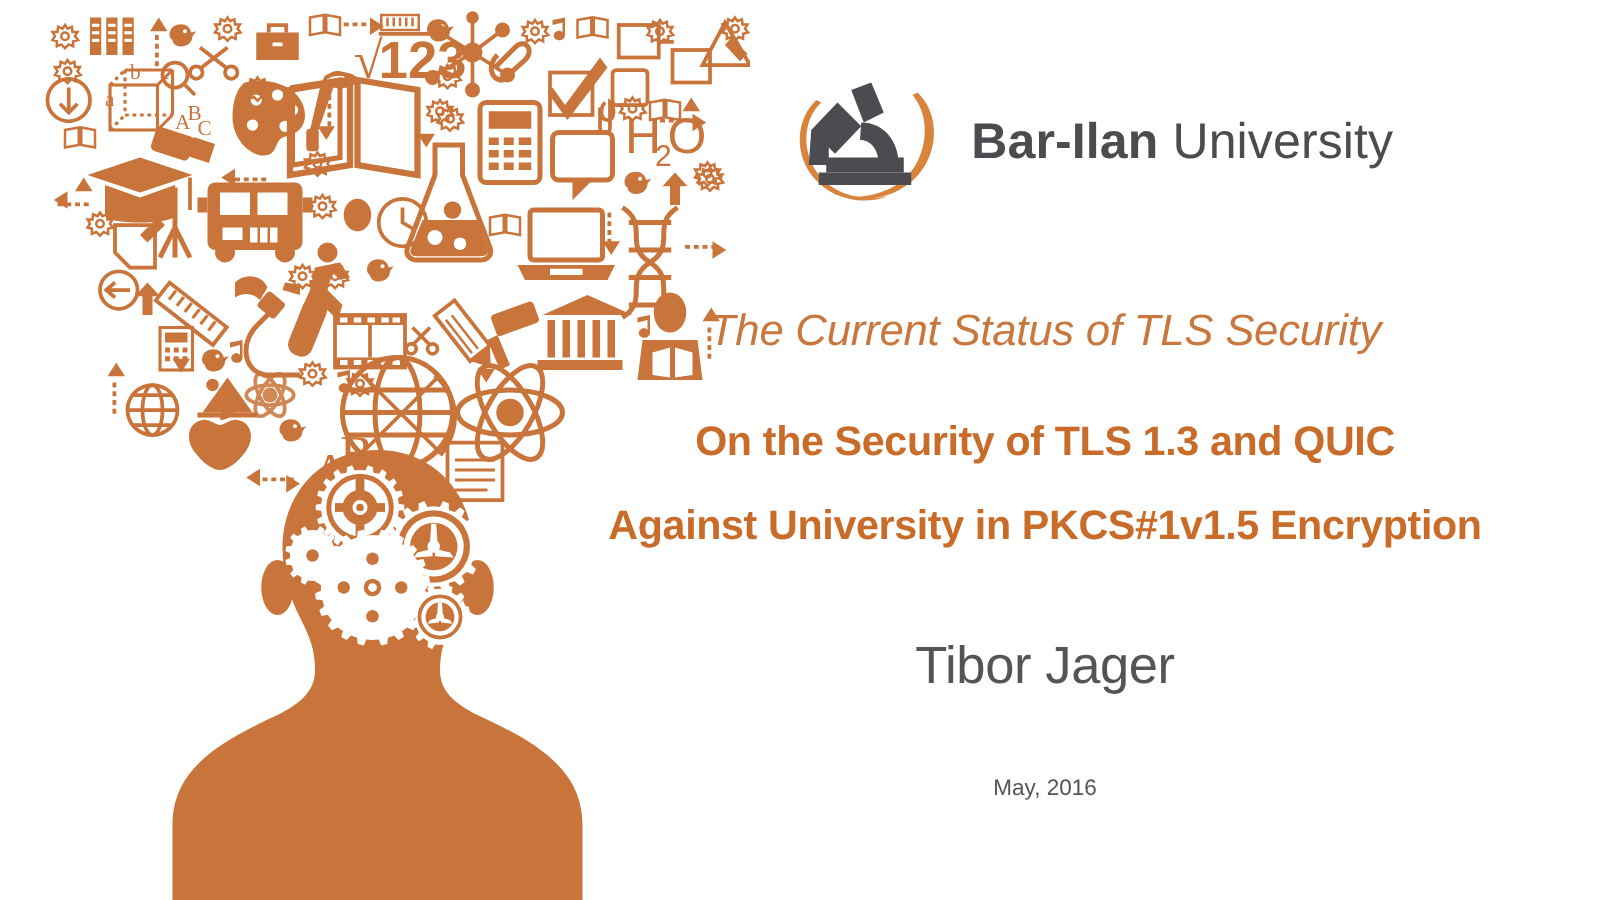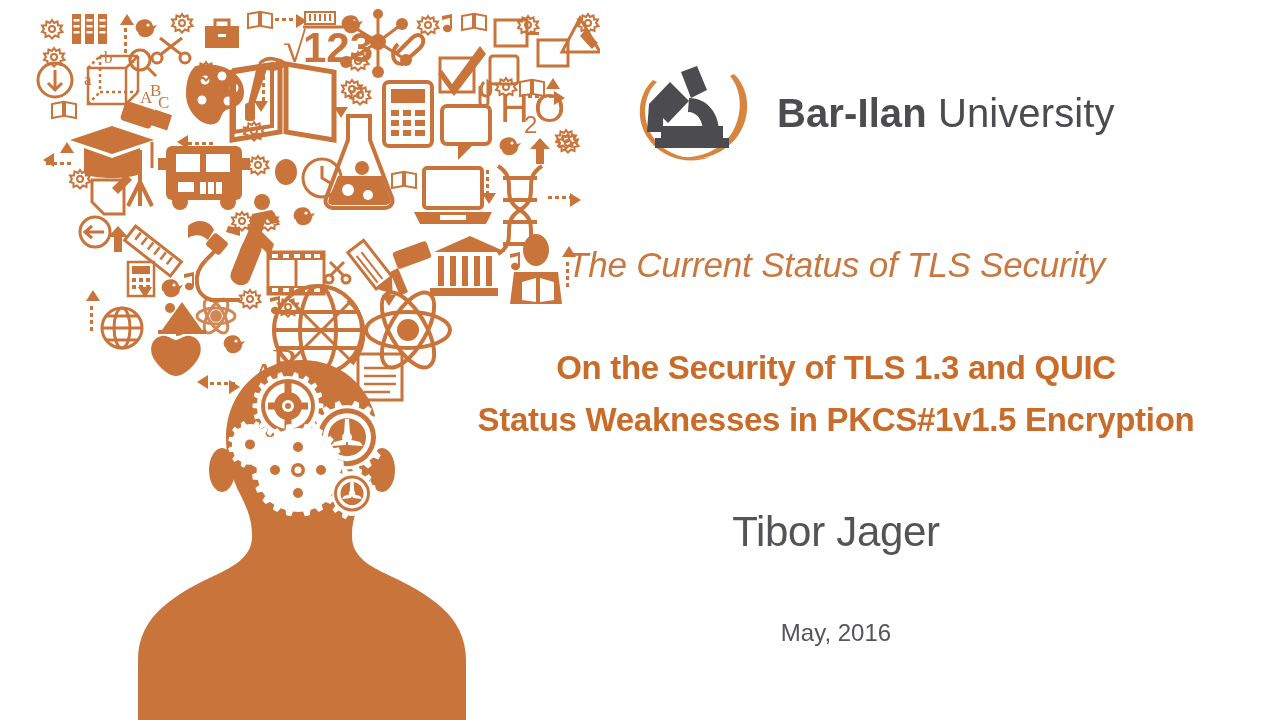--- a/index.html
+++ b/index.html
@@ -79,39 +79,38 @@
     color: #c8773f;
     letter-spacing: -0.2px;
     font-style: italic;
   }
   #main-title-1 {
     top: 336px;
     font-size: 33px;
     font-weight: bold;
     color: #c96c2a;
     letter-spacing: -0.3px;
-    margin-top: 15px;
   }
   #main-title-2 {
     top: 403px;
     font-size: 33px;
     font-weight: bold;
     color: #c96c2a;
     letter-spacing: -0.3px;
   }
   #author-name {
     top: 511px;
     font-size: 42px;
     font-weight: normal;
     color: #545458;
     letter-spacing: -0.3px;
   }
   #talk-date {
     top: 621px;
-    font-size: 24px;
+    font-size: 18px;
     font-weight: normal;
     color: #555559;
   }
 </style>
 </head>
 <body>
 
 <div id="slide">
 
   <div id="illustration">
@@ -684,19 +683,19 @@
           <rect x="24" y="80" width="74" height="10"></rect>
         </g>
       </svg>
       <div id="logo-wordmark">
         <span class="wm-bold">Bar-Ilan</span><span>&nbsp;</span><span class="wm-light">University</span>
       </div>
     </div>
 
     <div class="txt-line" id="series-title">The Current Status of TLS Security</div>
     <div class="txt-line" id="main-title-1">On the Security of TLS 1.3 and QUIC</div>
-    <div class="txt-line" id="main-title-2">Status Weaknesses in PKCS#1v1.5 Encryption</div>
+    <div class="txt-line" id="main-title-2">Against University in PKCS#1v1.5 Encryption</div>
 
     <div class="txt-line" id="author-name">Tibor Jager</div>
     <div class="txt-line" id="talk-date">May, 2016</div>
 
   </div>
 </div>
 
 </body></html>

